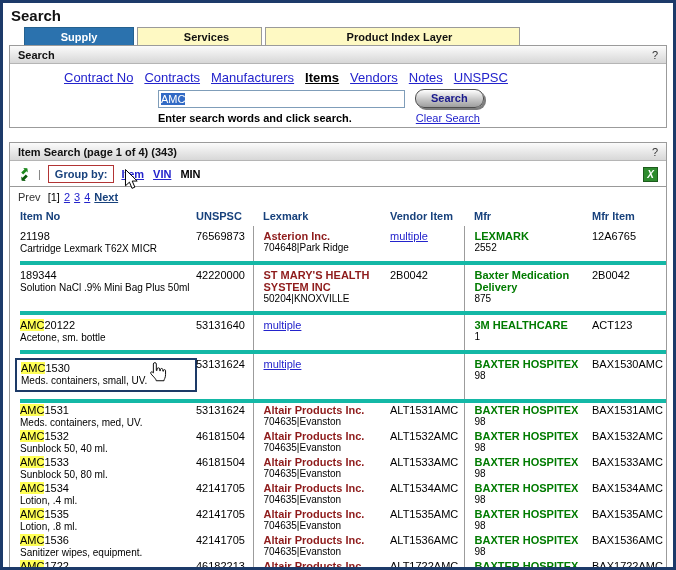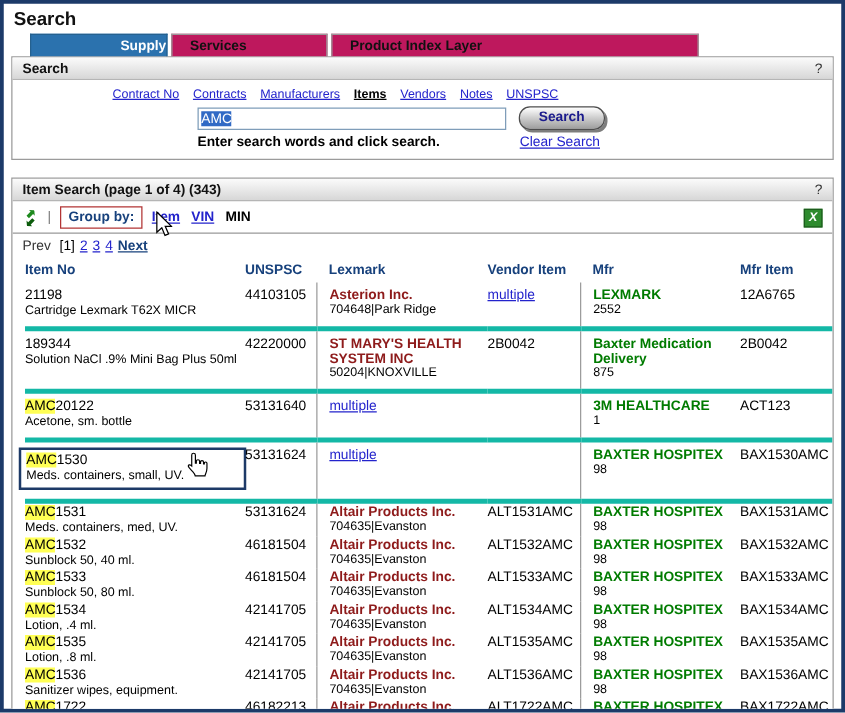--- a/index.html
+++ b/index.html
@@ -12,43 +12,43 @@
     overflow: hidden;
   }
   .page-title {
     font-size: 15px; font-weight: bold; color: #111;
     padding: 4px 0 3px 8px;
   }
   
   .tab-bar { display: flex; gap: 3px; margin-left: 21px; height: 18px; }
   .tab {
     font-size: 11px; font-weight: bold; padding: 3px 0 2px 14px;
-    background: #be185d; border: 1px solid #9a9a9a; border-bottom: none;
-    color: #111; cursor: default; white-space: nowrap;
-  }
-  .tab.w1 { width: 110px; text-align: right; padding-left: 0; }
+    background: #fef9c3; border: 1px solid #9a9a9a; border-bottom: none;
+    color: #111; cursor: default; white-space: nowrap; text-align: center;
+  }
+  .tab.w1 { width: 110px; text-align: center; padding-left: 0; }
   .tab.w2 { width: 125px; }
-  .tab.w3 { width: 294px; }
+  .tab.w3 { width: 255px; }
   .tab.active { background: var(--active_tab, #2b72ae); color: #fff; border-color: #25618f; }
   
   .section { margin: 0 6px; border: 1px solid #9b9b9b; background: #fff; }
   .sec-header {
     background: linear-gradient(#fbfbfb, #d7d7d7);
     border-bottom: 1px solid #b5b5b5;
     font-size: 11px; font-weight: bold; color: #111;
     padding: 3px 8px; position: relative; height: 18px;
   }
   .sec-header .help {
     position: absolute; right: 8px; top: 3px;
     font-weight: normal; color: #333; cursor: pointer;
   }
   
   .search-section { height: 83px; }
   .sec-body { padding: 6px 0 6px; }
-  .search-links { margin-left: 80px; font-size: 10px; white-space: nowrap; }
+  .search-links { margin-left: 54px; font-size: 13px; white-space: nowrap; }
   .search-links a { margin-right: 11px; }
   a.link { color: var(--link, #2323cc); text-decoration: underline; cursor: pointer; }
   .search-links a.active-link { color: #000; font-weight: bold; }
   .search-row { display: flex; margin-left: 148px; margin-top: 4px; align-items: center; }
   .textbox {
     width: 247px; height: 18px; border: 1px solid #7f9db9; background: #fff;
     font-size: 11px; padding: 2px 2px; cursor: text;
   }
   .textbox .sel { background: var(--selection_blue, #316ac5); color: #fff; }
   .btn3d {
@@ -168,21 +168,21 @@
           <th class="vcol">Mfr</th>
           <th>Mfr Item</th>
         </tr>
       </thead>
     <tbody>
         <tr class="padded">
           <td>
             <div>21198</div>
             <div class="desc">Cartridge Lexmark T62X MICR</div>
           </td>
-          <td>44103105</td>
+          <td>76569873</td>
           <td class="vcol">
             <div class="vname">Asterion Inc.</div>
             <div class="sub">704648|Park Ridge</div>
           </td>
           <td><a class="link">multiple</a></td>
           <td class="vcol">
             <div class="mname">LEXMARK</div>
             <div class="sub">2552</div>
           </td>
           <td>12A6765</td>

